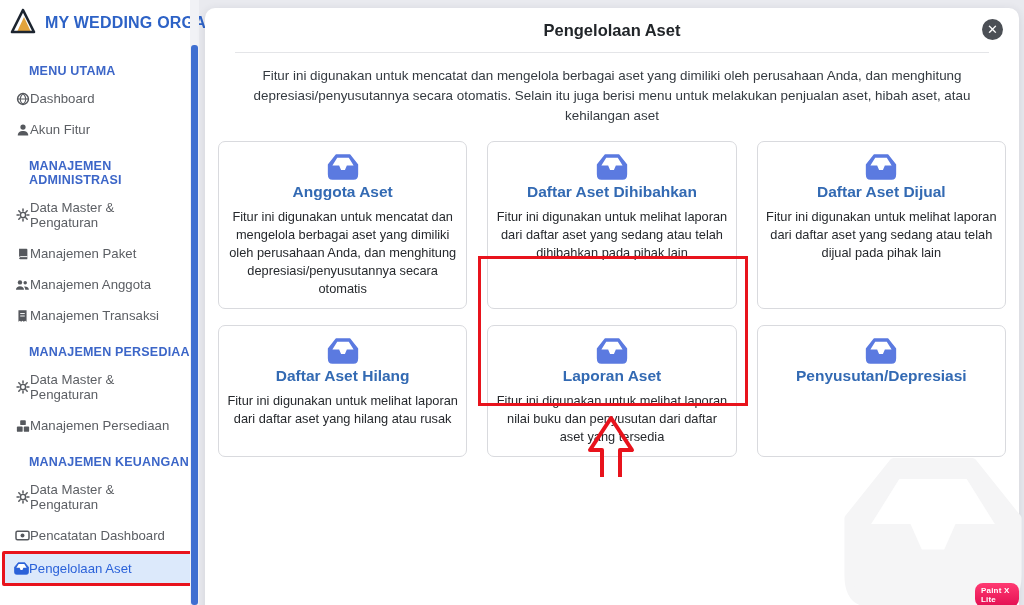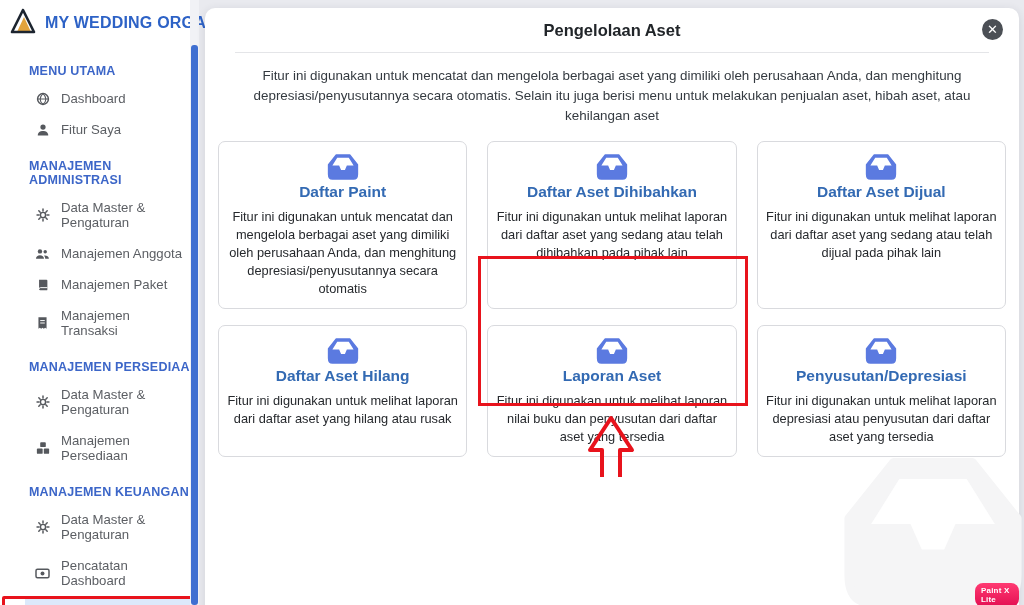--- a/index.html
+++ b/index.html
@@ -22,22 +22,22 @@
   }
   .brand-title {
     color:#2d62c6; font-weight:bold; font-size:16px; letter-spacing:.2px;
   }
   .side-scroll { padding-top:4px; }
   .side-section-title {
     color:#3c66c8; font-weight:bold; font-size:12.5px;
     margin:14px 0 5px 15px; letter-spacing:.2px;padding-left:14px;
   }
   .side-item {
-    display:flex; align-items:center; gap:11px;
-    padding:8px 15px; font-size:13.2px; color:#5b5e63; cursor:pointer;margin-left:20px;
+    display:flex; align-items:center; 
+    padding:8px 15px; font-size:13.2px; color:#5b5e63; cursor:pointer;
   }
   .side-item .mi { width:15px; height:15px; flex:0 0 15px; color:#55585d; display:flex; align-items:center; justify-content:center; }
   .side-item.active { background:#dce9fb; color:#2b62d9; }
   .side-item.active .mi { color:#2b62d9; }
   .annotation-red-side {
     border:3px solid #e8131c; border-radius:2px; margin:0 4px 0 2px;
   }
   .annotation-red-side .side-item { padding:7px 9px; }
 
   
@@ -131,59 +131,59 @@
     <span class="side-item-label">Dashboard</span>
   </div>
 
   <div class="side-item">
     <span class="mi">
             <svg width="14" height="14" viewBox="0 0 16 16" fill="currentColor">
               <circle cx="8" cy="4.6" r="3"></circle>
               <path d="M2 14.2c0-3.3 2.7-5 6-5s6 1.7 6 5z"></path>
             </svg>
           </span>
-    <span class="side-item-label">Fitur Saya</span>
+    <span class="side-item-label">Akun Fitur</span>
   </div>
 </div>
 
   <div class="side-section">
     <div class="side-section-title">MANAJEMEN ADMINISTRASI</div>
 
   <div class="side-item">
     <span class="mi">
             <svg width="14" height="14" viewBox="0 0 16 16">
               <g stroke="currentColor" stroke-width="1.7" fill="none" stroke-linecap="round">
                 <circle cx="8" cy="8" r="3"></circle>
                 <path d="M8 1.2v2.2M8 12.6v2.2M1.2 8h2.2M12.6 8h2.2M3.2 3.2l1.6 1.6M11.2 11.2l1.6 1.6M12.8 3.2l-1.6 1.6M4.8 11.2l-1.6 1.6"></path>
               </g>
             </svg>
           </span>
     <span class="side-item-label">Data Master &amp; Pengaturan</span>
+  </div>
+
+  <div class="side-item">
+    <span class="mi">
+            <svg width="14" height="14" viewBox="0 0 16 16">
+              <path d="M3.5 2h8.5a1 1 0 0 1 1 1v10a1 1 0 0 1-1 1H5A1.5 1.5 0 0 1 3.5 12.5z" fill="currentColor"></path>
+              <path d="M3.5 12.5A1.5 1.5 0 0 1 5 11h8" stroke="#fff" stroke-width="1.1" fill="none"></path>
+            </svg>
+          </span>
+    <span class="side-item-label">Manajemen Paket</span>
   </div>
 
   <div class="side-item">
     <span class="mi">
             <svg width="15" height="14" viewBox="0 0 17 16" fill="currentColor">
               <circle cx="5.6" cy="5" r="2.5"></circle>
               <circle cx="11.6" cy="5.4" r="2"></circle>
               <path d="M1 13.4c0-2.7 2.1-4.1 4.6-4.1s4.6 1.4 4.6 4.1z"></path>
               <path d="M11.3 9.7c2.2 0 4.5 1.3 4.5 3.7h-4.2c0-1.5-.5-2.8-1.5-3.5z"></path>
             </svg>
           </span>
     <span class="side-item-label">Manajemen Anggota</span>
-  </div>
-
-  <div class="side-item">
-    <span class="mi">
-            <svg width="14" height="14" viewBox="0 0 16 16">
-              <path d="M3.5 2h8.5a1 1 0 0 1 1 1v10a1 1 0 0 1-1 1H5A1.5 1.5 0 0 1 3.5 12.5z" fill="currentColor"></path>
-              <path d="M3.5 12.5A1.5 1.5 0 0 1 5 11h8" stroke="#fff" stroke-width="1.1" fill="none"></path>
-            </svg>
-          </span>
-    <span class="side-item-label">Manajemen Paket</span>
   </div>
 
   <div class="side-item">
     <span class="mi">
             <svg width="13" height="14" viewBox="0 0 16 16">
               <path d="M3 1h10v14l-1.7-1.2L9.6 15 8 13.8 6.4 15l-1.7-1.2L3 15z" fill="currentColor"></path>
               <path d="M5.2 5h5.6M5.2 8h5.6" stroke="#fff" stroke-width="1.2"></path>
             </svg>
           </span>
     <span class="side-item-label">Manajemen Transaksi</span>
@@ -271,21 +271,21 @@
   </div>
   <div class="modal-divider"></div>
   <div class="modal-desc">Fitur ini digunakan untuk mencatat dan mengelola berbagai aset yang dimiliki oleh perusahaan Anda, dan menghitung depresiasi/penyusutannya secara otomatis. Selain itu juga berisi menu untuk melakukan penjualan aset, hibah aset, atau kehilangan aset</div>
 
   <div class="cards" id="cards">
   <div class="card">
     <div class="card-icon"><svg width="32" height="26" viewBox="0 0 32 27">
             <path d="M9 1 H23 L31 11 V21 Q31 26 27 26 H5 Q1 26 1 21 V11 Z" fill="#5b7ae0" stroke="#5b7ae0" stroke-width="1.5" stroke-linejoin="round"></path>
             <path d="M10 4 H22 L27 12 H20 L18 16.5 H14 L12 12 H5 Z" fill="#ffffff"></path>
           </svg></div>
-    <div class="card-title">Daftar Paint</div>
+    <div class="card-title">Anggota Aset</div>
     <div class="card-desc">Fitur ini digunakan untuk mencatat dan mengelola berbagai aset yang dimiliki oleh perusahaan Anda, dan menghitung depresiasi/penyusutannya secara otomatis</div>
   </div>
 
   <div class="card">
     <div class="card-icon"><svg width="32" height="26" viewBox="0 0 32 27">
             <path d="M9 1 H23 L31 11 V21 Q31 26 27 26 H5 Q1 26 1 21 V11 Z" fill="#5b7ae0" stroke="#5b7ae0" stroke-width="1.5" stroke-linejoin="round"></path>
             <path d="M10 4 H22 L27 12 H20 L18 16.5 H14 L12 12 H5 Z" fill="#ffffff"></path>
           </svg></div>
     <div class="card-title">Daftar Aset Dihibahkan</div>
     <div class="card-desc">Fitur ini digunakan untuk melihat laporan dari daftar aset yang sedang atau telah dihibahkan pada pihak lain</div>
@@ -317,21 +317,20 @@
     <div class="card-title">Laporan Aset</div>
     <div class="card-desc">Fitur ini digunakan untuk melihat laporan nilai buku dan penyusutan dari daftar aset yang tersedia</div>
   </div>
 
   <div class="card">
     <div class="card-icon"><svg width="32" height="26" viewBox="0 0 32 27">
             <path d="M9 1 H23 L31 11 V21 Q31 26 27 26 H5 Q1 26 1 21 V11 Z" fill="#5b7ae0" stroke="#5b7ae0" stroke-width="1.5" stroke-linejoin="round"></path>
             <path d="M10 4 H22 L27 12 H20 L18 16.5 H14 L12 12 H5 Z" fill="#ffffff"></path>
           </svg></div>
     <div class="card-title">Penyusutan/Depresiasi</div>
-    <div class="card-desc">Fitur ini digunakan untuk melihat laporan depresiasi atau penyusutan dari daftar aset yang tersedia</div>
   </div>
 </div>
 
   <div class="annotation-card-box"></div>
 
   <div class="annotation-arrow">
     <svg width="50" height="66" viewBox="0 0 50 66">
       <path d="M16 63 V36 H4 L25 4 L46 36 H34 V63" fill="none" stroke="#e8131c" stroke-width="4" stroke-linejoin="round"></path>
     </svg>
   </div>

